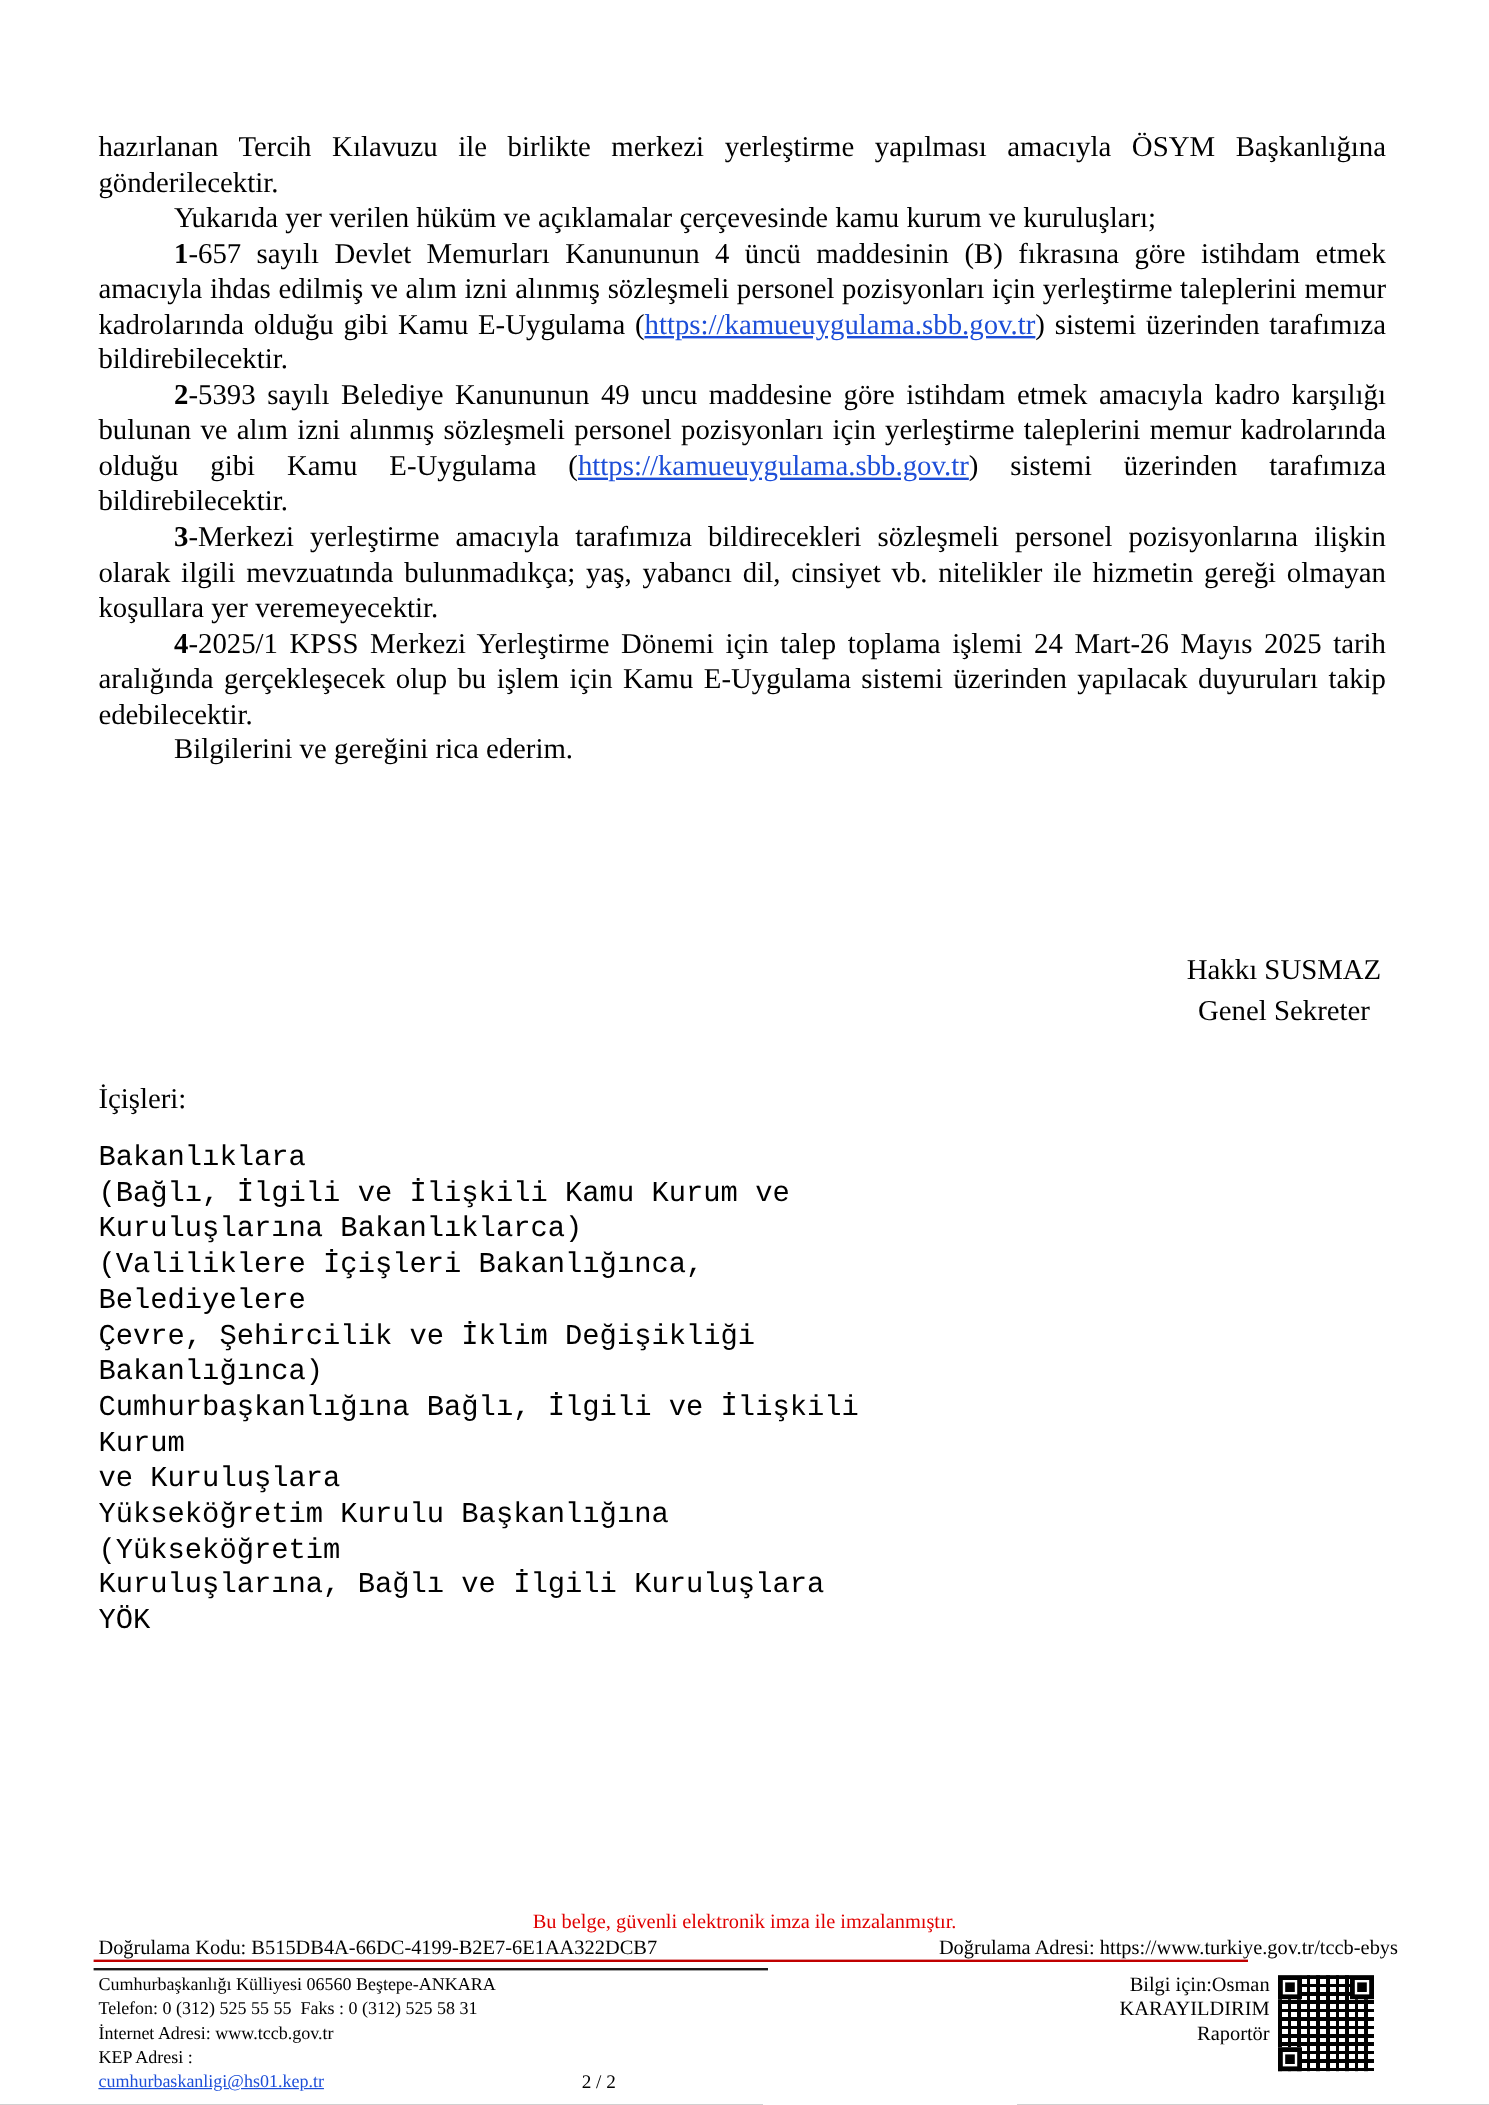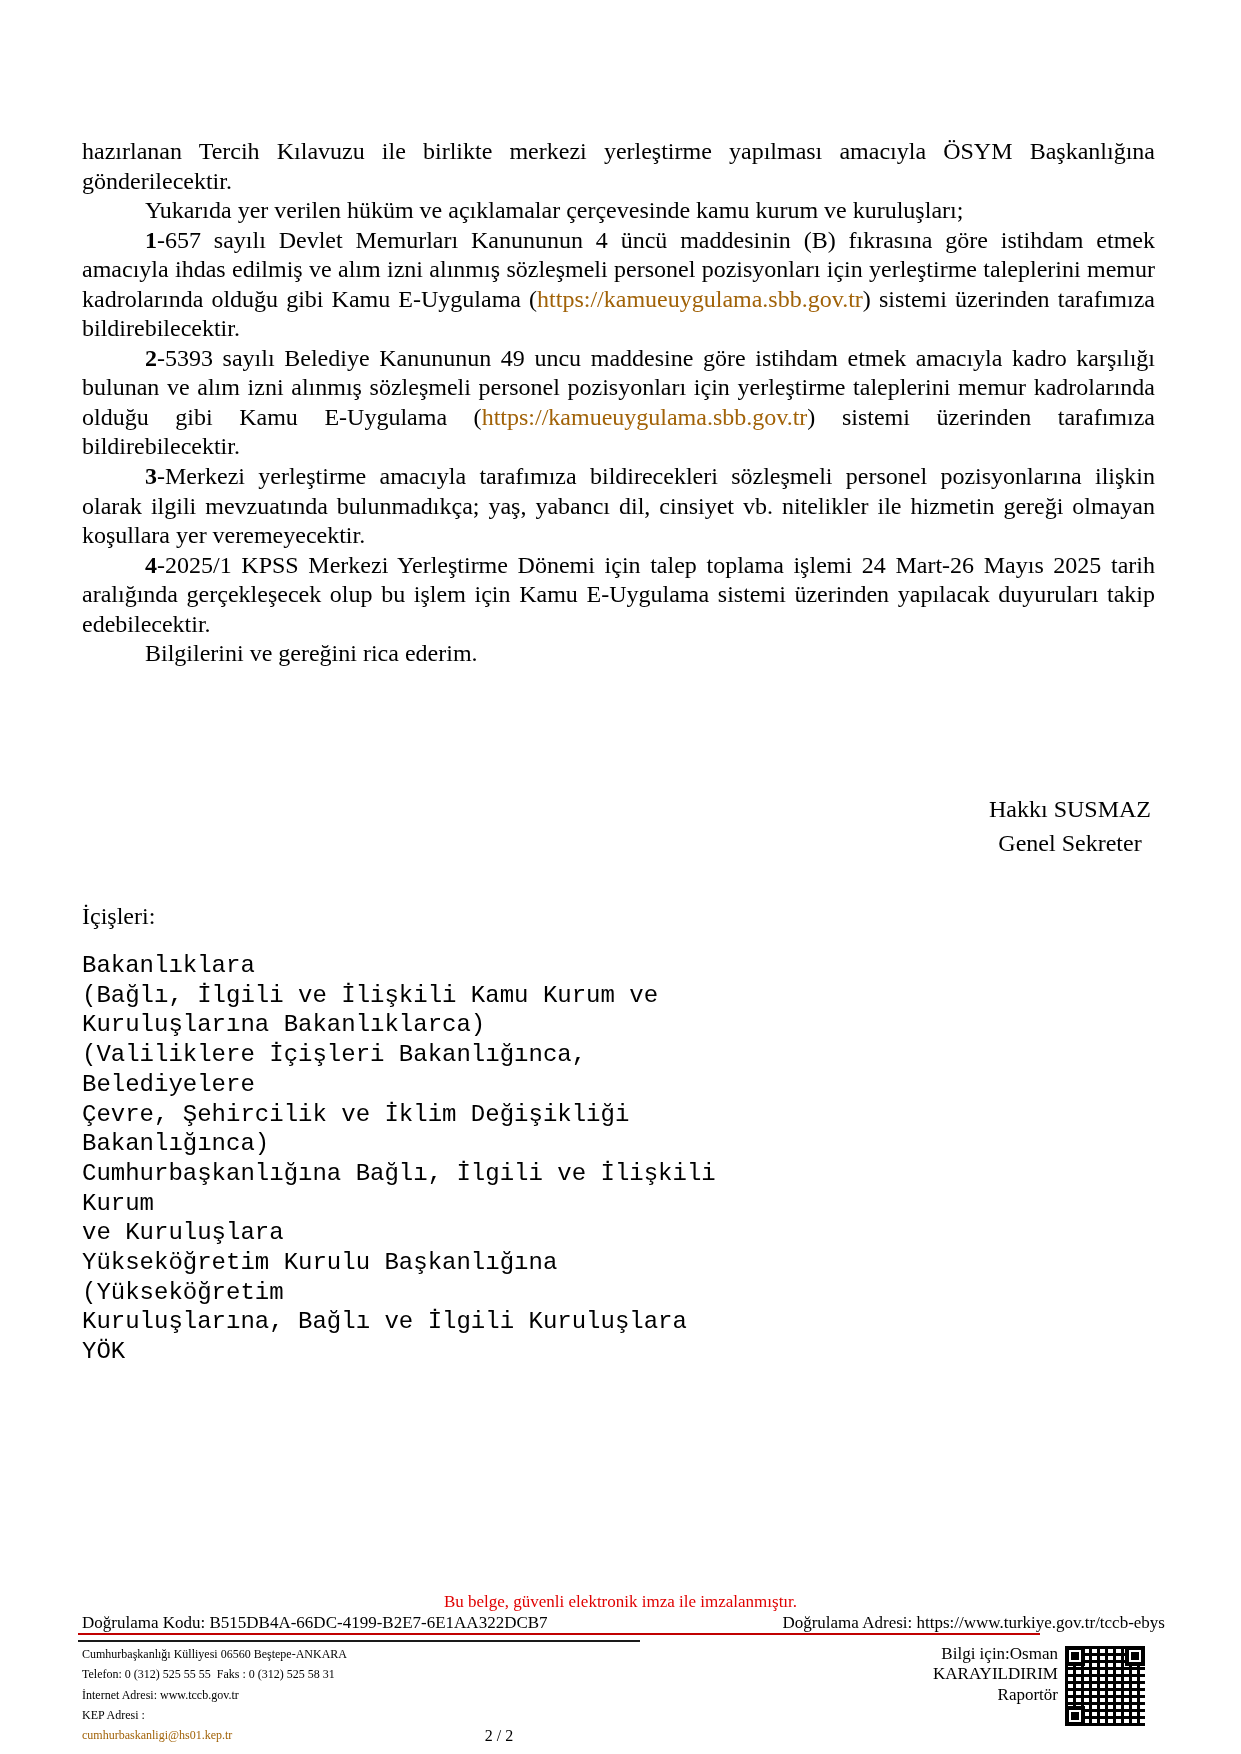--- a/index.html
+++ b/index.html
@@ -11,26 +11,25 @@
     background:#ffffff;
     font-family:"Liberation Serif","DejaVu Serif",serif;
     color:#000;
     overflow:hidden;
   }
   
   .body-text{
     position:absolute;left:82px;top:109px;width:1073px;
     font-size:24px;line-height:29.55px;
     text-align:justify;
-    margin-top:28px;
   }
   .body-text p{margin:0;padding:0;}
   .body-text p.indent{text-indent:63px;}
   .num{font-weight:700;}
-  a.doc-link{color:#a16207;cursor:pointer;}
+  a.doc-link{color:#1d4ed8;text-decoration:underline;cursor:pointer;}
   
   .signature{
     position:absolute;left:920px;top:792px;width:300px;
     font-size:24px;line-height:34px;text-align:center;
   }
   
   .dagitim-label{
     position:absolute;left:82px;top:901px;
     font-size:24px;line-height:30px;
   }
@@ -47,21 +46,21 @@
   .verify-row{
     position:absolute;left:82px;top:1613px;width:1083px;
     display:flex;justify-content:space-between;
     font-size:17px;line-height:20px;
   }
   .rule{position:absolute;left:78px;height:2px;}
   .rule-red{top:1633px;width:962px;background:#c00000;}
   .rule-black{top:1640px;width:562px;background:#1a1a1a;}
   .footer-left{
     position:absolute;left:82px;top:1644px;width:620px;
-    font-size:12px;line-height:20.3px;
+    font-size:15px;line-height:20.3px;
   }
   .footer-left span{display:block;}
   .footer-right{
     position:absolute;left:800px;top:1644px;width:258px;
     text-align:right;font-size:17px;line-height:20.3px;
   }
   .footer-right span{display:block;}
   
   .qr{
     position:absolute;left:1065px;top:1646px;width:80px;height:80px;

